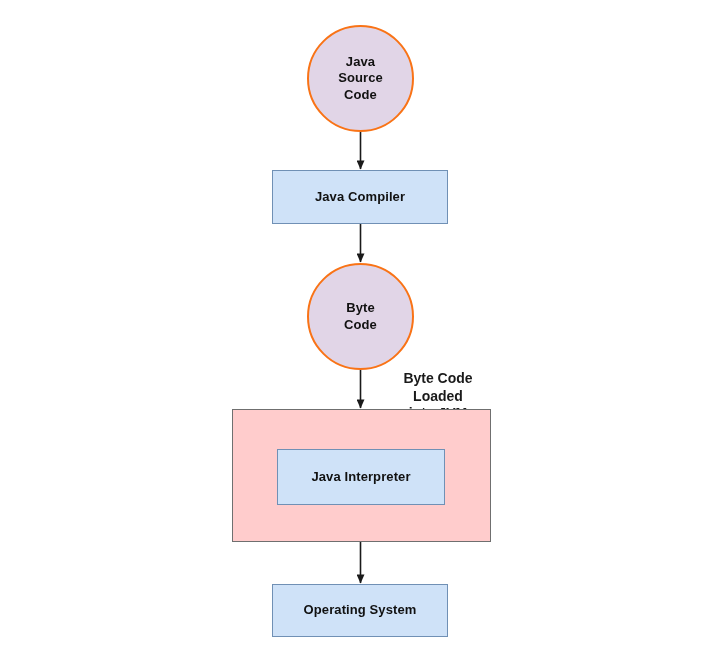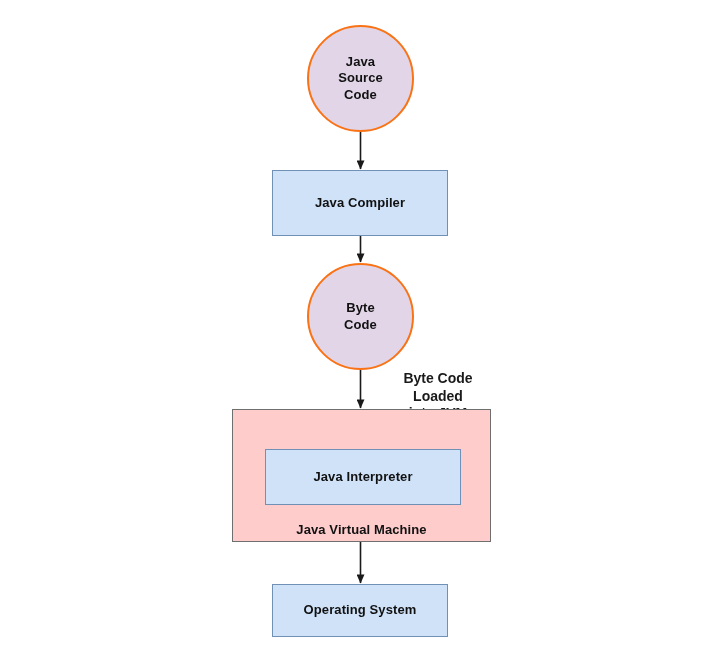--- a/index.html
+++ b/index.html
@@ -75,21 +75,21 @@
     left: 307px;
     top: 25px;
     width: 107px;
     height: 107px;
   }
 
   #node-java-compiler {
     left: 272px;
     top: 170px;
     width: 176px;
-    height: 66px;
+    height: 54px;
   }
 
   #node-byte-code {
     left: 307px;
     top: 263px;
     width: 107px;
     height: 107px;
     align-items: center;
   }
 
@@ -103,23 +103,23 @@
 
   #node-jvm .jvm-title {
     position: absolute;
     left: 0;
     right: 0;
     top: 112px;
     text-align: center;
   }
 
   #node-java-interpreter {
-    left: 32px;
+    left: 44px;
     top: 39px;
-    width: 196px;
+    width: 168px;
     height: 56px;
   }
 
   #node-operating-system {
     left: 272px;
     top: 584px;
     width: 176px;
     height: 53px;
   }
 
@@ -178,20 +178,19 @@
 
   <div class="edge-label" id="edge-label-bytecode-jvm">Byte Code Loaded
 into JVM</div>
 
   <div class="node box-pink" id="node-jvm">
 
     <div class="node box-blue" id="node-java-interpreter">
       <span class="node-label">Java Interpreter</span>
     </div>
 
-    <span class="node-label jvm-title">Java Virtual Machine</span>
   </div>
 
   <div class="node box-blue" id="node-operating-system">
     <span class="node-label">Operating System</span>
   </div>
 
 </div>
 
 </body></html>

